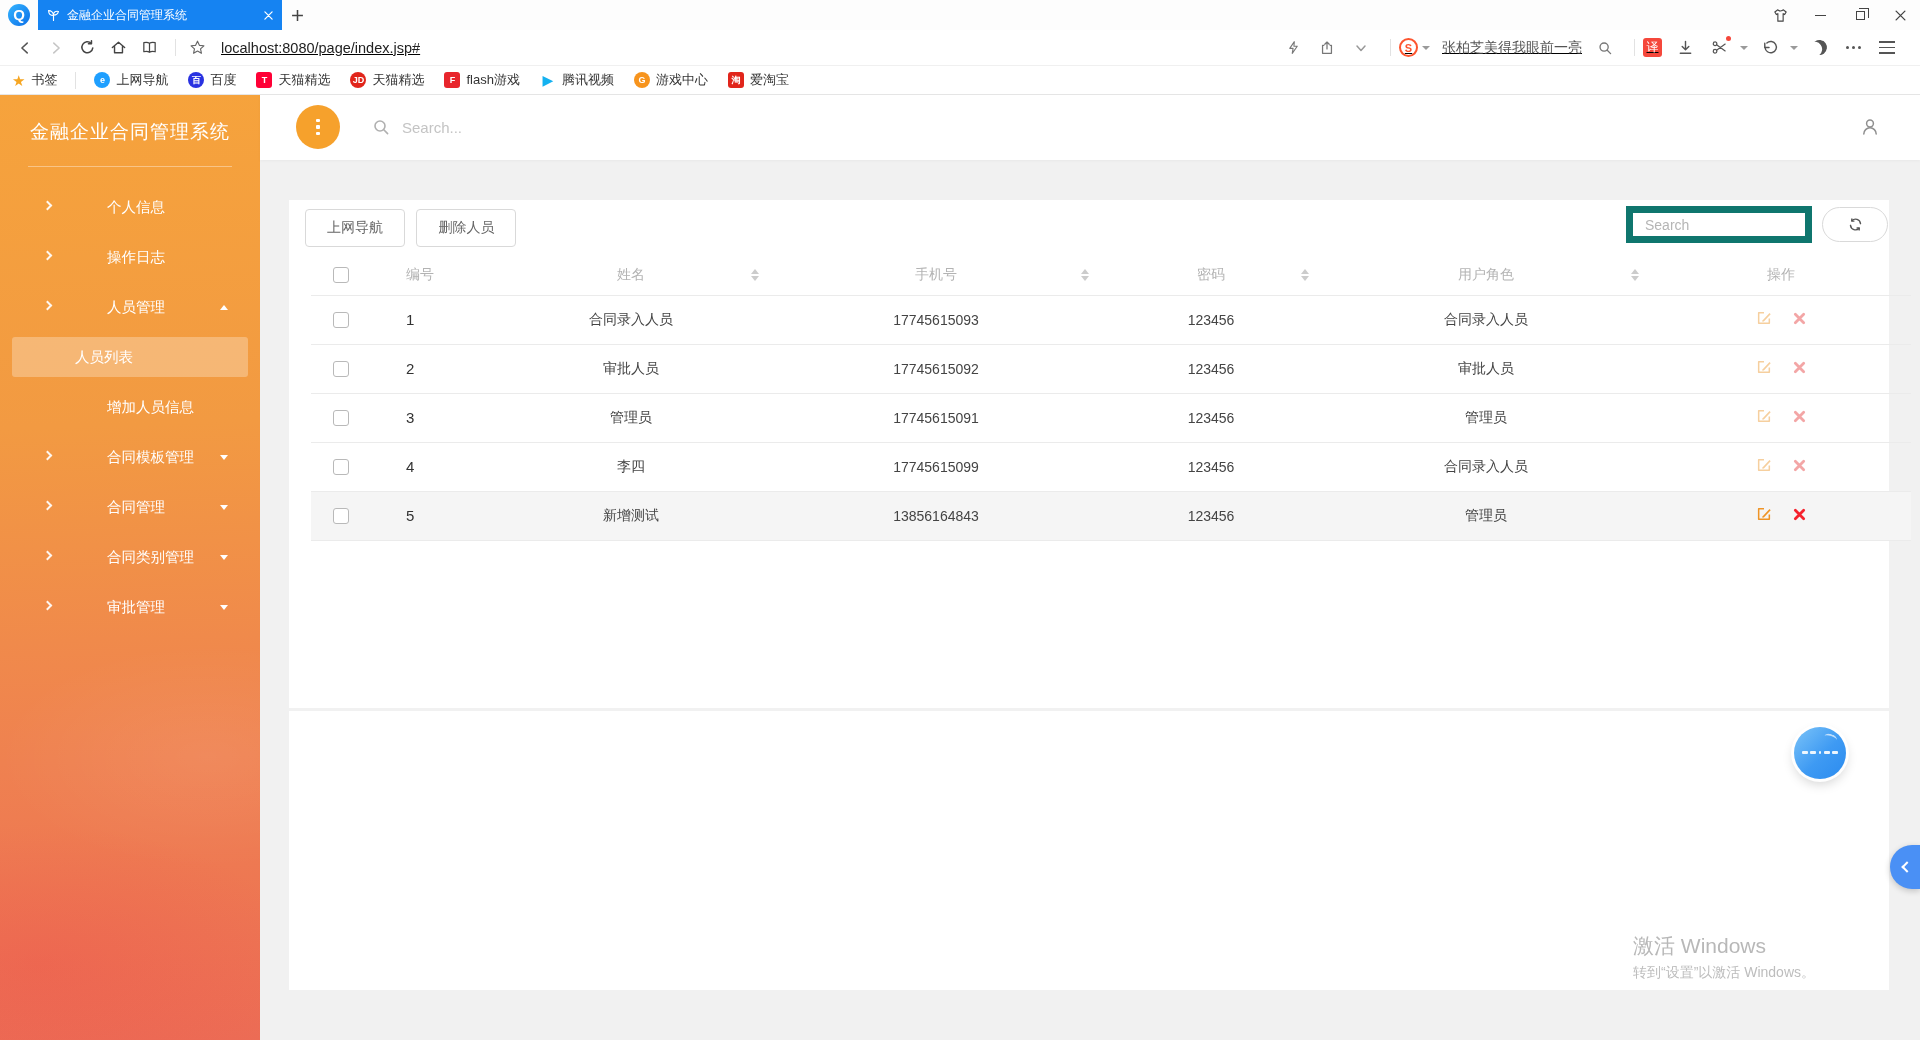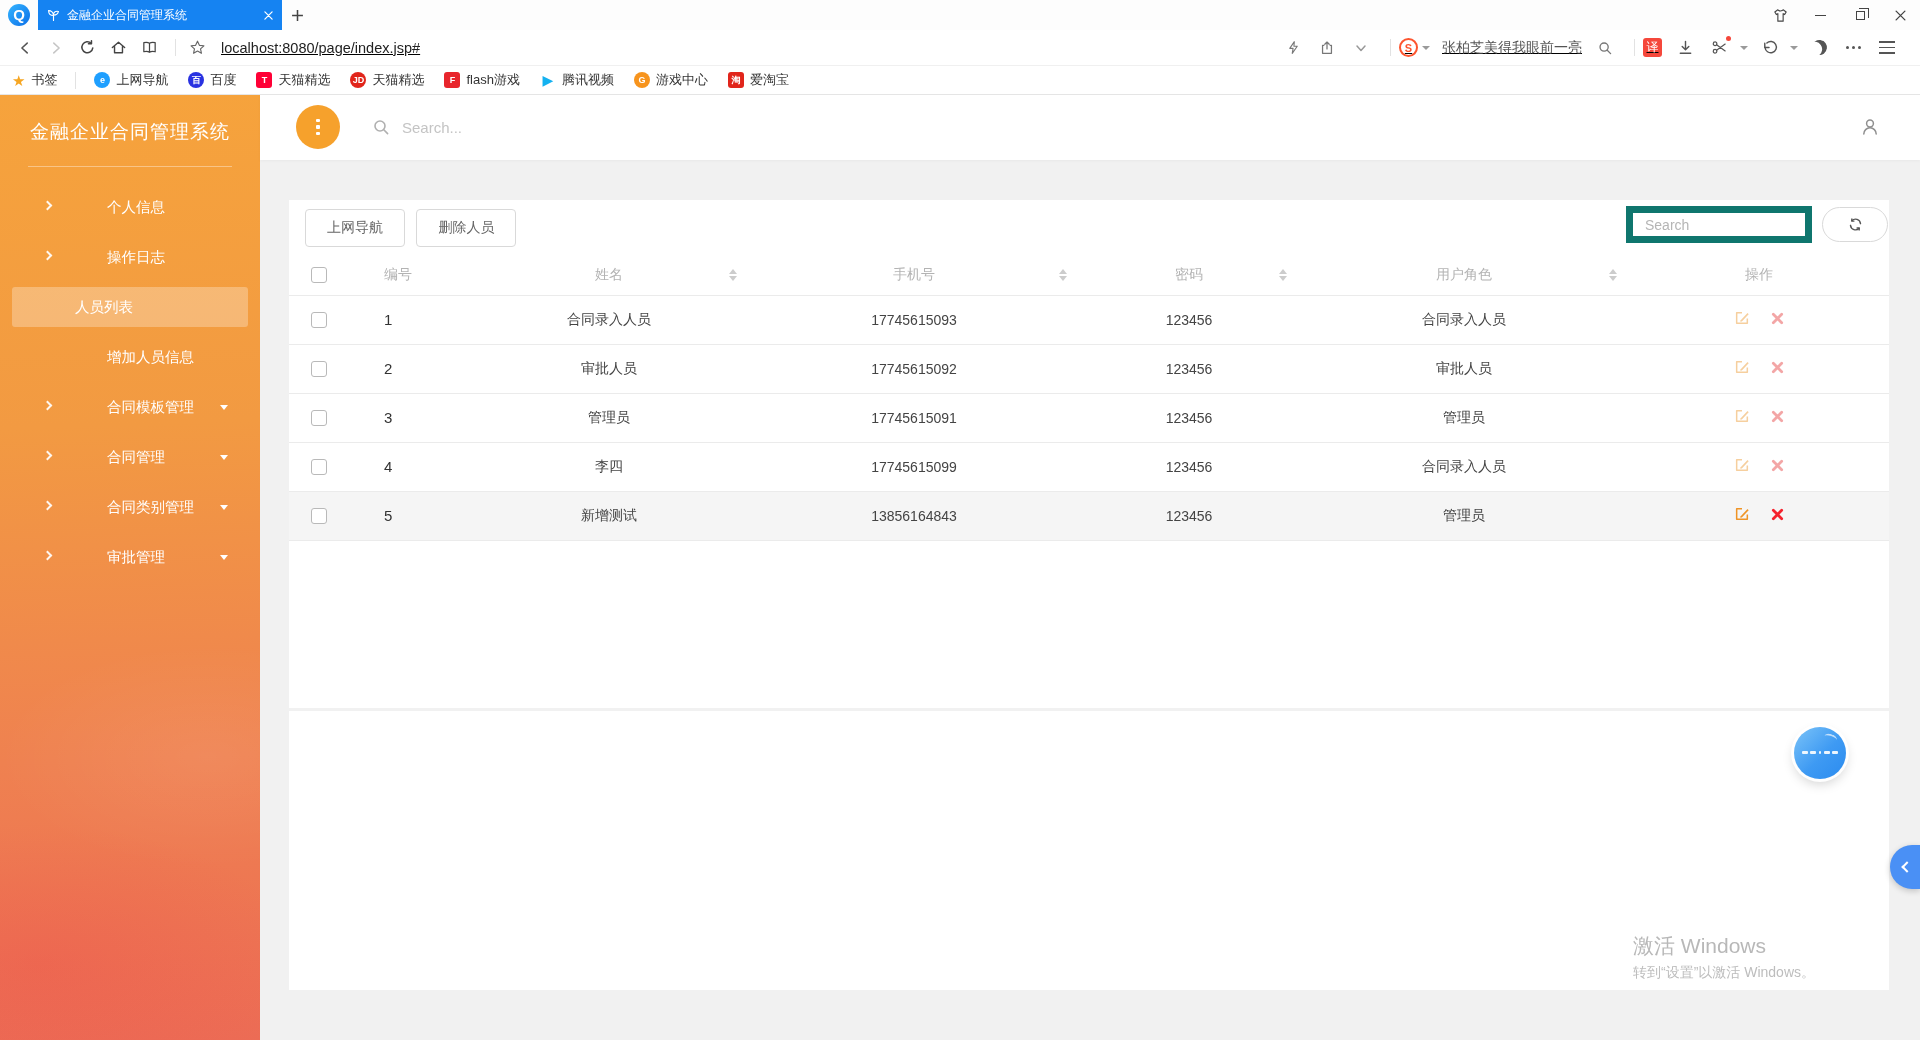--- a/index.html
+++ b/index.html
@@ -83,21 +83,21 @@
   .card { position:absolute; left:29px; width:1600px; background:#fff; }
   .table-card { top:105px; height:508px; }
   .empty-card { top:616px; height:279px; }
 
   .card-toolbar { position:relative; height:55px; padding:9px 0 0 16px; }
   .btn { height:38px; padding:0 21px; background:#fff; border:1px solid #d9d9d9; border-radius:4px; color:#666; font-size:14px; margin-right:7px; cursor:pointer; font-family:inherit; }
   .tool-search { position:absolute; top:6px; right:77px; width:186px; height:37px; border:7px solid #0f766e; border-radius:0; padding:0 12px; font-size:14px; color:#333; outline:none; }
   .tool-search::placeholder { color:#b5b5b5; }
   .refresh-btn { position:absolute; top:7px; right:1px; width:66px; height:35px; background:#fff; border:1px solid #d9d9d9; border-radius:18px; color:#555; cursor:pointer; display:flex; align-items:center; justify-content:center; }
 
-  table.grid { width:100%; border-collapse:collapse; table-layout:fixed; }
+  table.grid { width:100%; border-collapse:collapse; table-layout:fixed;margin-left:22px; }
   .grid th { position:relative; height:40px; font-weight:400; font-size:14px; color:#b3b3b3; border-bottom:1px solid #ebebeb; text-align:center; }
   .grid td { height:49px; font-size:14px; color:#444; border-bottom:1px solid #ebebeb; text-align:center; }
   .grid th.col-id, .grid td.col-id { text-align:left; padding-left:35px; }
   .grid td.col-id { color:#333; font-size:15px; }
   .grid tr.highlight td { background:#f5f5f5; }
   .cbx { width:16px; height:16px; border:1px solid #b9b9b9; border-radius:3px; background:#fff; margin:0 auto; }
   .sort { display:none; position:absolute; right:12px; top:50%; margin-top:-6px; }
   th.sortable .sort { display:block; }
   .sort::before { content:""; display:block; width:0; height:0; border-left:4px solid transparent; border-right:4px solid transparent; border-bottom:5px solid #ccc; margin-bottom:2px; }
   .sort::after { content:""; display:block; width:0; height:0; border-left:4px solid transparent; border-right:4px solid transparent; border-top:5px solid #ccc; }
@@ -334,20 +334,25 @@
             <span>个人信息</span>
 
           </div>
 
           <div class="nav-item main">
             <span class="chev"></span>
             <span>操作日志</span>
 
           </div>
 
+          <div class="nav-item main">
+            <span class="chev"></span>
+            <span>人员管理</span>
+            <span class="caret caret-up"></span>
+          </div>
 
           <div class="nav-item sub active">
 
             <span>人员列表</span>
 
           </div>
 
           <div class="nav-item sub">
 
             <span>增加人员信息</span>

